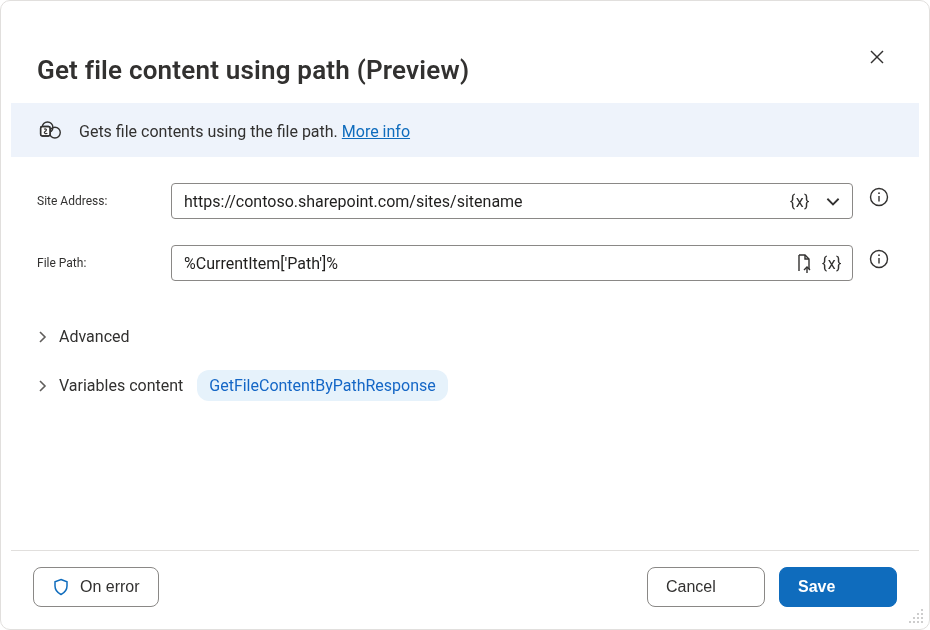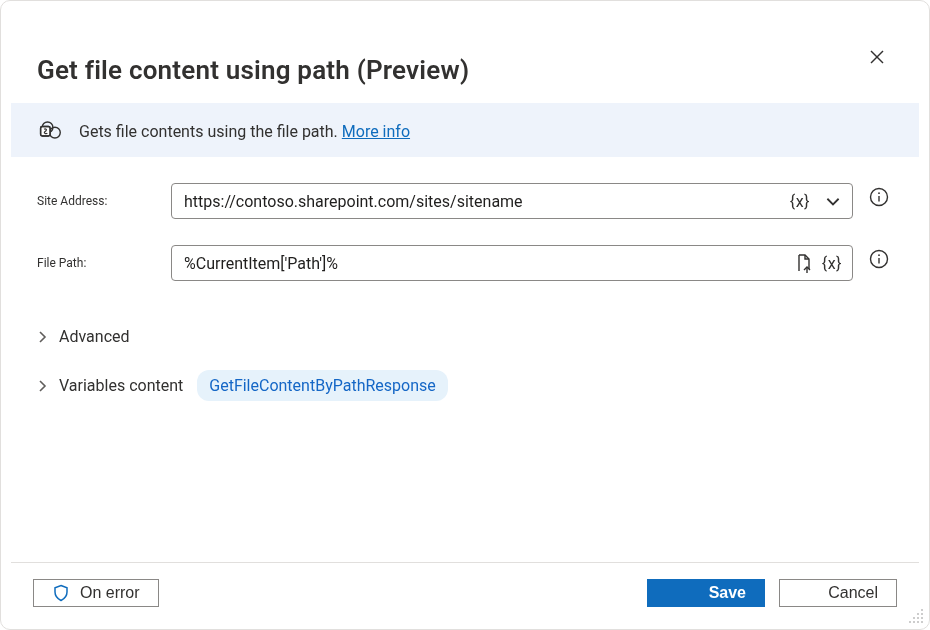--- a/index.html
+++ b/index.html
@@ -189,27 +189,27 @@
   .footer {
     border-top: 1px solid var(--border-light);
     padding: 16px 22px 12px 22px;
     display: flex;
     align-items: center;
     justify-content: space-between;
   }
   .btn {
     display: inline-flex;
     align-items: center;
-    justify-content: flex-end;
+    justify-content: flex-start;
     gap: 10px;
-    height: 28px;
+    height: 40px;
     min-width: 118px;
     padding: 0 18px;
     font-size: 16px;
-    border-radius: 0;
+    border-radius: 8px;
     border: 1px solid var(--border);
     background: #fff;
     color: var(--text2);
     cursor: pointer;
   }
   .btn.primary {
     background: var(--primary);
     border-color: var(--primary);
     color: var(--primary-text);
     font-weight: 600;
@@ -335,25 +335,25 @@
     </div>
 
     <div class="footer">
       <button class="btn">
         <svg width="18" height="18" viewBox="0 0 18 18" fill="none" stroke="#0f6cbd" stroke-width="1.5">
             <path d="M9 1.5 l6 2.3 v4.2 c0 4 -2.6 6.8 -6 8.5 c-3.4 -1.7 -6 -4.5 -6 -8.5 V3.8 z"></path>
           </svg>
         <span>On error</span>
       </button>
       <div class="btn-group">
+        <button class="btn">
+            <span>Cancel</span>
+          </button>
         <button class="btn primary">
             <span>Save</span>
-          </button>
-        <button class="btn">
-            <span>Cancel</span>
           </button>
       </div>
     </div>
   </div>
 </div>
 
 <div class="grip">
   <svg width="16" height="16" viewBox="0 0 16 16">
     <g fill="currentColor">
       <circle cx="14" cy="2" r="1"></circle>

